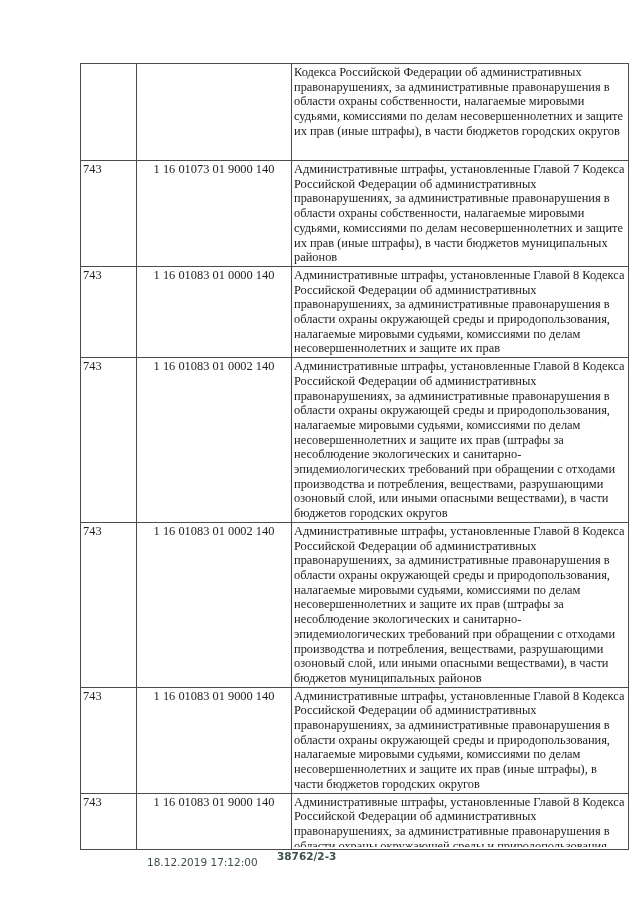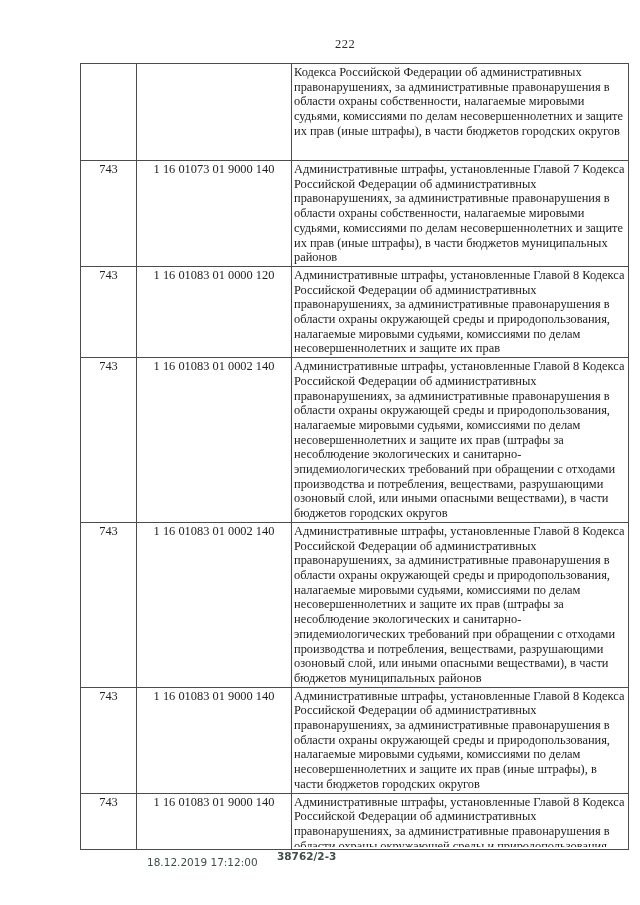--- a/index.html
+++ b/index.html
@@ -37,21 +37,21 @@
     border-collapse: collapse;
     table-layout: fixed;
     font-size: 12.4px;
     line-height: 14.7px;
   }
   table.codes td {
     border: 1px solid var(--border);
     vertical-align: top;
     padding: 1px 2px;
   }
-  td.c-code { width: 56px; text-align: center; }
+  td.c-code { width: 56px; text-align: left; }
   td.c-kbk { width: 155px; text-align: center; white-space: nowrap; }
   td.c-desc { width: 337px; padding-left: 4px; padding-right: 2px; font-family: Liberation Serif, serif; }
   tr.r0 { height: 97px; }
   tr.r1 { height: 103px; }
   tr.r2 { height: 89px; }
   tr.r3 { height: 163px; }
   tr.r4 { height: 162px; }
   tr.r5 { height: 105px; }
   tr.r6 { height: 56px; }
   tr.r6 .desc-clip { max-height: 52px; overflow: hidden; }
@@ -65,41 +65,40 @@
     color: var(--footer-text);
   }
   .footer .ts { position: absolute; left: 147px; top: 6px; text-align: right; }
   .footer .doc { position: absolute; left: 277px; top: 0; font-weight: bold; }
 </style>
 </head>
 <body>
 
 <div class="sheet">
 
-  <div class="page-number">222</div>
 
   <table class="codes">
     <tbody>
       <tr class="r0">
         <td class="c-code"></td>
         <td class="c-kbk"></td>
         <td class="c-desc">
             <div class="desc-clip">Кодекса Российской Федерации об административных правонарушениях, за административные правонарушения в области охраны собственности, налагаемые мировыми судьями, комиссиями по делам несовершеннолетних и защите их прав (иные штрафы), в части бюджетов городских округов</div>
           </td>
       </tr>
       <tr class="r1">
         <td class="c-code">743</td>
         <td class="c-kbk">1 16 01073 01 9000 140</td>
         <td class="c-desc">
             <div class="desc-clip">Административные штрафы, установленные Главой 7 Кодекса Российской Федерации об административных правонарушениях, за административные правонарушения в области охраны собственности, налагаемые мировыми судьями, комиссиями по делам несовершеннолетних и защите их прав (иные штрафы), в части бюджетов муниципальных районов</div>
           </td>
       </tr>
       <tr class="r2">
         <td class="c-code">743</td>
-        <td class="c-kbk">1 16 01083 01 0000 120</td>
+        <td class="c-kbk">1 16 01083 01 0000 140</td>
         <td class="c-desc">
             <div class="desc-clip">Административные штрафы, установленные Главой 8 Кодекса Российской Федерации об административных правонарушениях, за административные правонарушения в области охраны окружающей среды и природопользования, налагаемые мировыми судьями, комиссиями по делам несовершеннолетних и защите их прав</div>
           </td>
       </tr>
       <tr class="r3">
         <td class="c-code">743</td>
         <td class="c-kbk">1 16 01083 01 0002 140</td>
         <td class="c-desc">
             <div class="desc-clip">Административные штрафы, установленные Главой 8 Кодекса Российской Федерации об административных правонарушениях, за административные правонарушения в области охраны окружающей среды и природопользования, налагаемые мировыми судьями, комиссиями по делам несовершеннолетних и защите их прав (штрафы за несоблюдение экологических и санитарно-эпидемиологических требований при обращении с отходами производства и потребления, веществами, разрушающими озоновый слой, или иными опасными веществами), в части бюджетов городских округов</div>
           </td>

